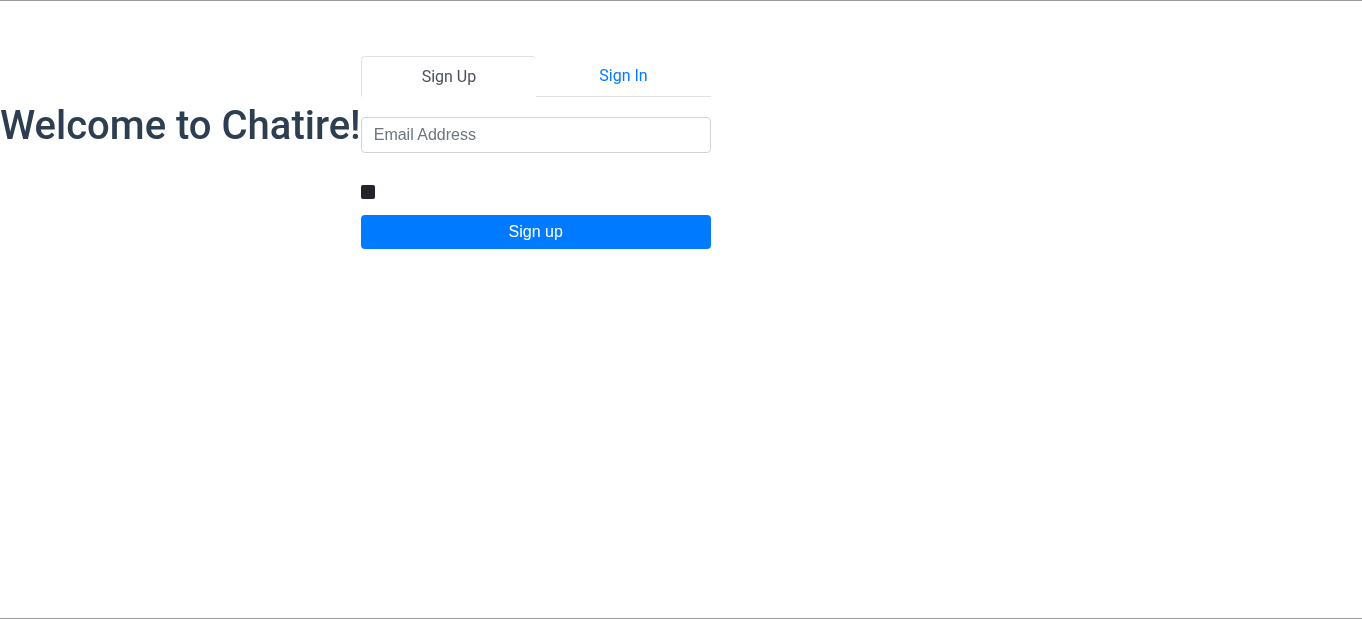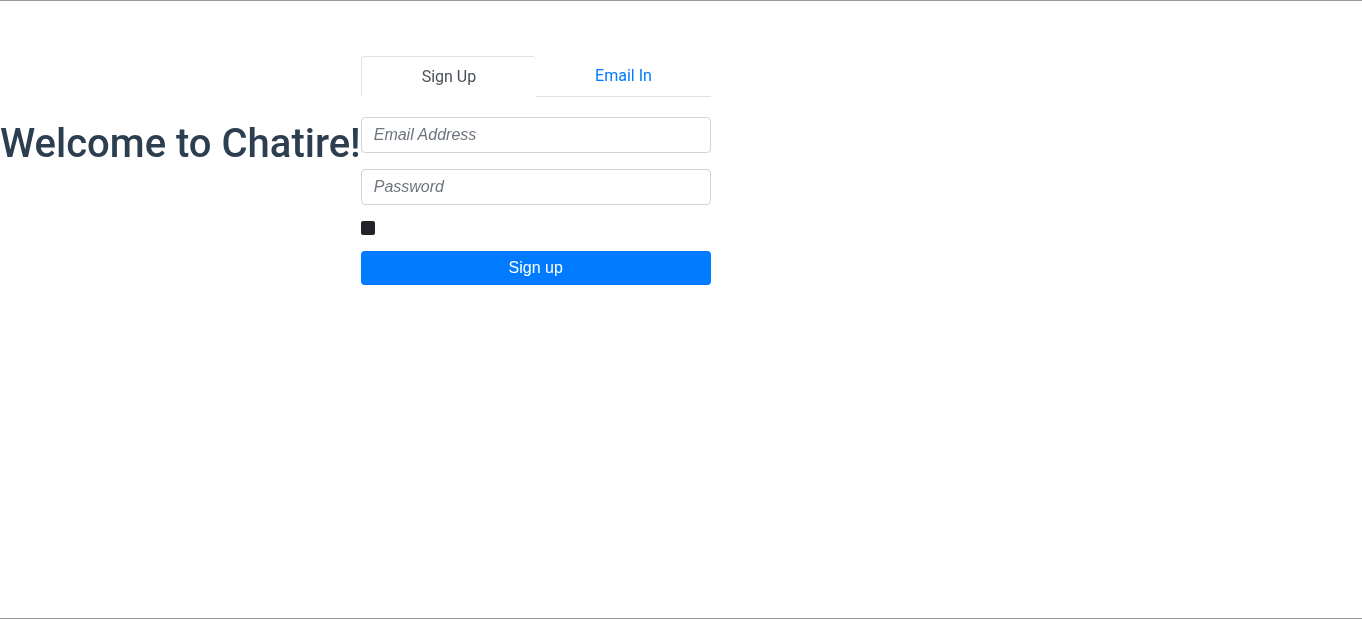--- a/index.html
+++ b/index.html
@@ -68,21 +68,20 @@
       display: block;
     }
     .form-control {
       width: 100%;
       padding: 8px 12px;
       font-size: 16px;
       border: 1px solid #ced4da;
       border-radius: 4px;
       color: #495057;
       background: #fff;
-      font-style: italic;
     }
     .form-control::placeholder {
       color: #6c757d;
     }
     .half {
       flex: 1;
       min-width: 0;
     }
     .checkbox-row {
       display: flex;
@@ -113,29 +112,28 @@
   </style>
 </head>
 <body>
 
 <div class="container">
   <h1 class="page-title">Welcome to Chatire!</h1>
 
   <div class="form-wrapper">
     <div class="tabs">
       <div class="tab active">Sign Up</div>
-      <div class="tab inactive">Email In</div>
+      <div class="tab inactive">Sign In</div>
     </div>
 
     <div class="form-row single">
       <input type="text" class="form-control" placeholder="Email Address" style="">
     </div>
 
     <div class="form-row">
-      <input type="password" class="form-control half" placeholder="Password" style="">
     </div>
 
     <div class="checkbox-row">
       <span class="checkbox"></span>
     </div>
 
     <button class="btn-primary">Sign up</button>
   </div>
 </div>
 

